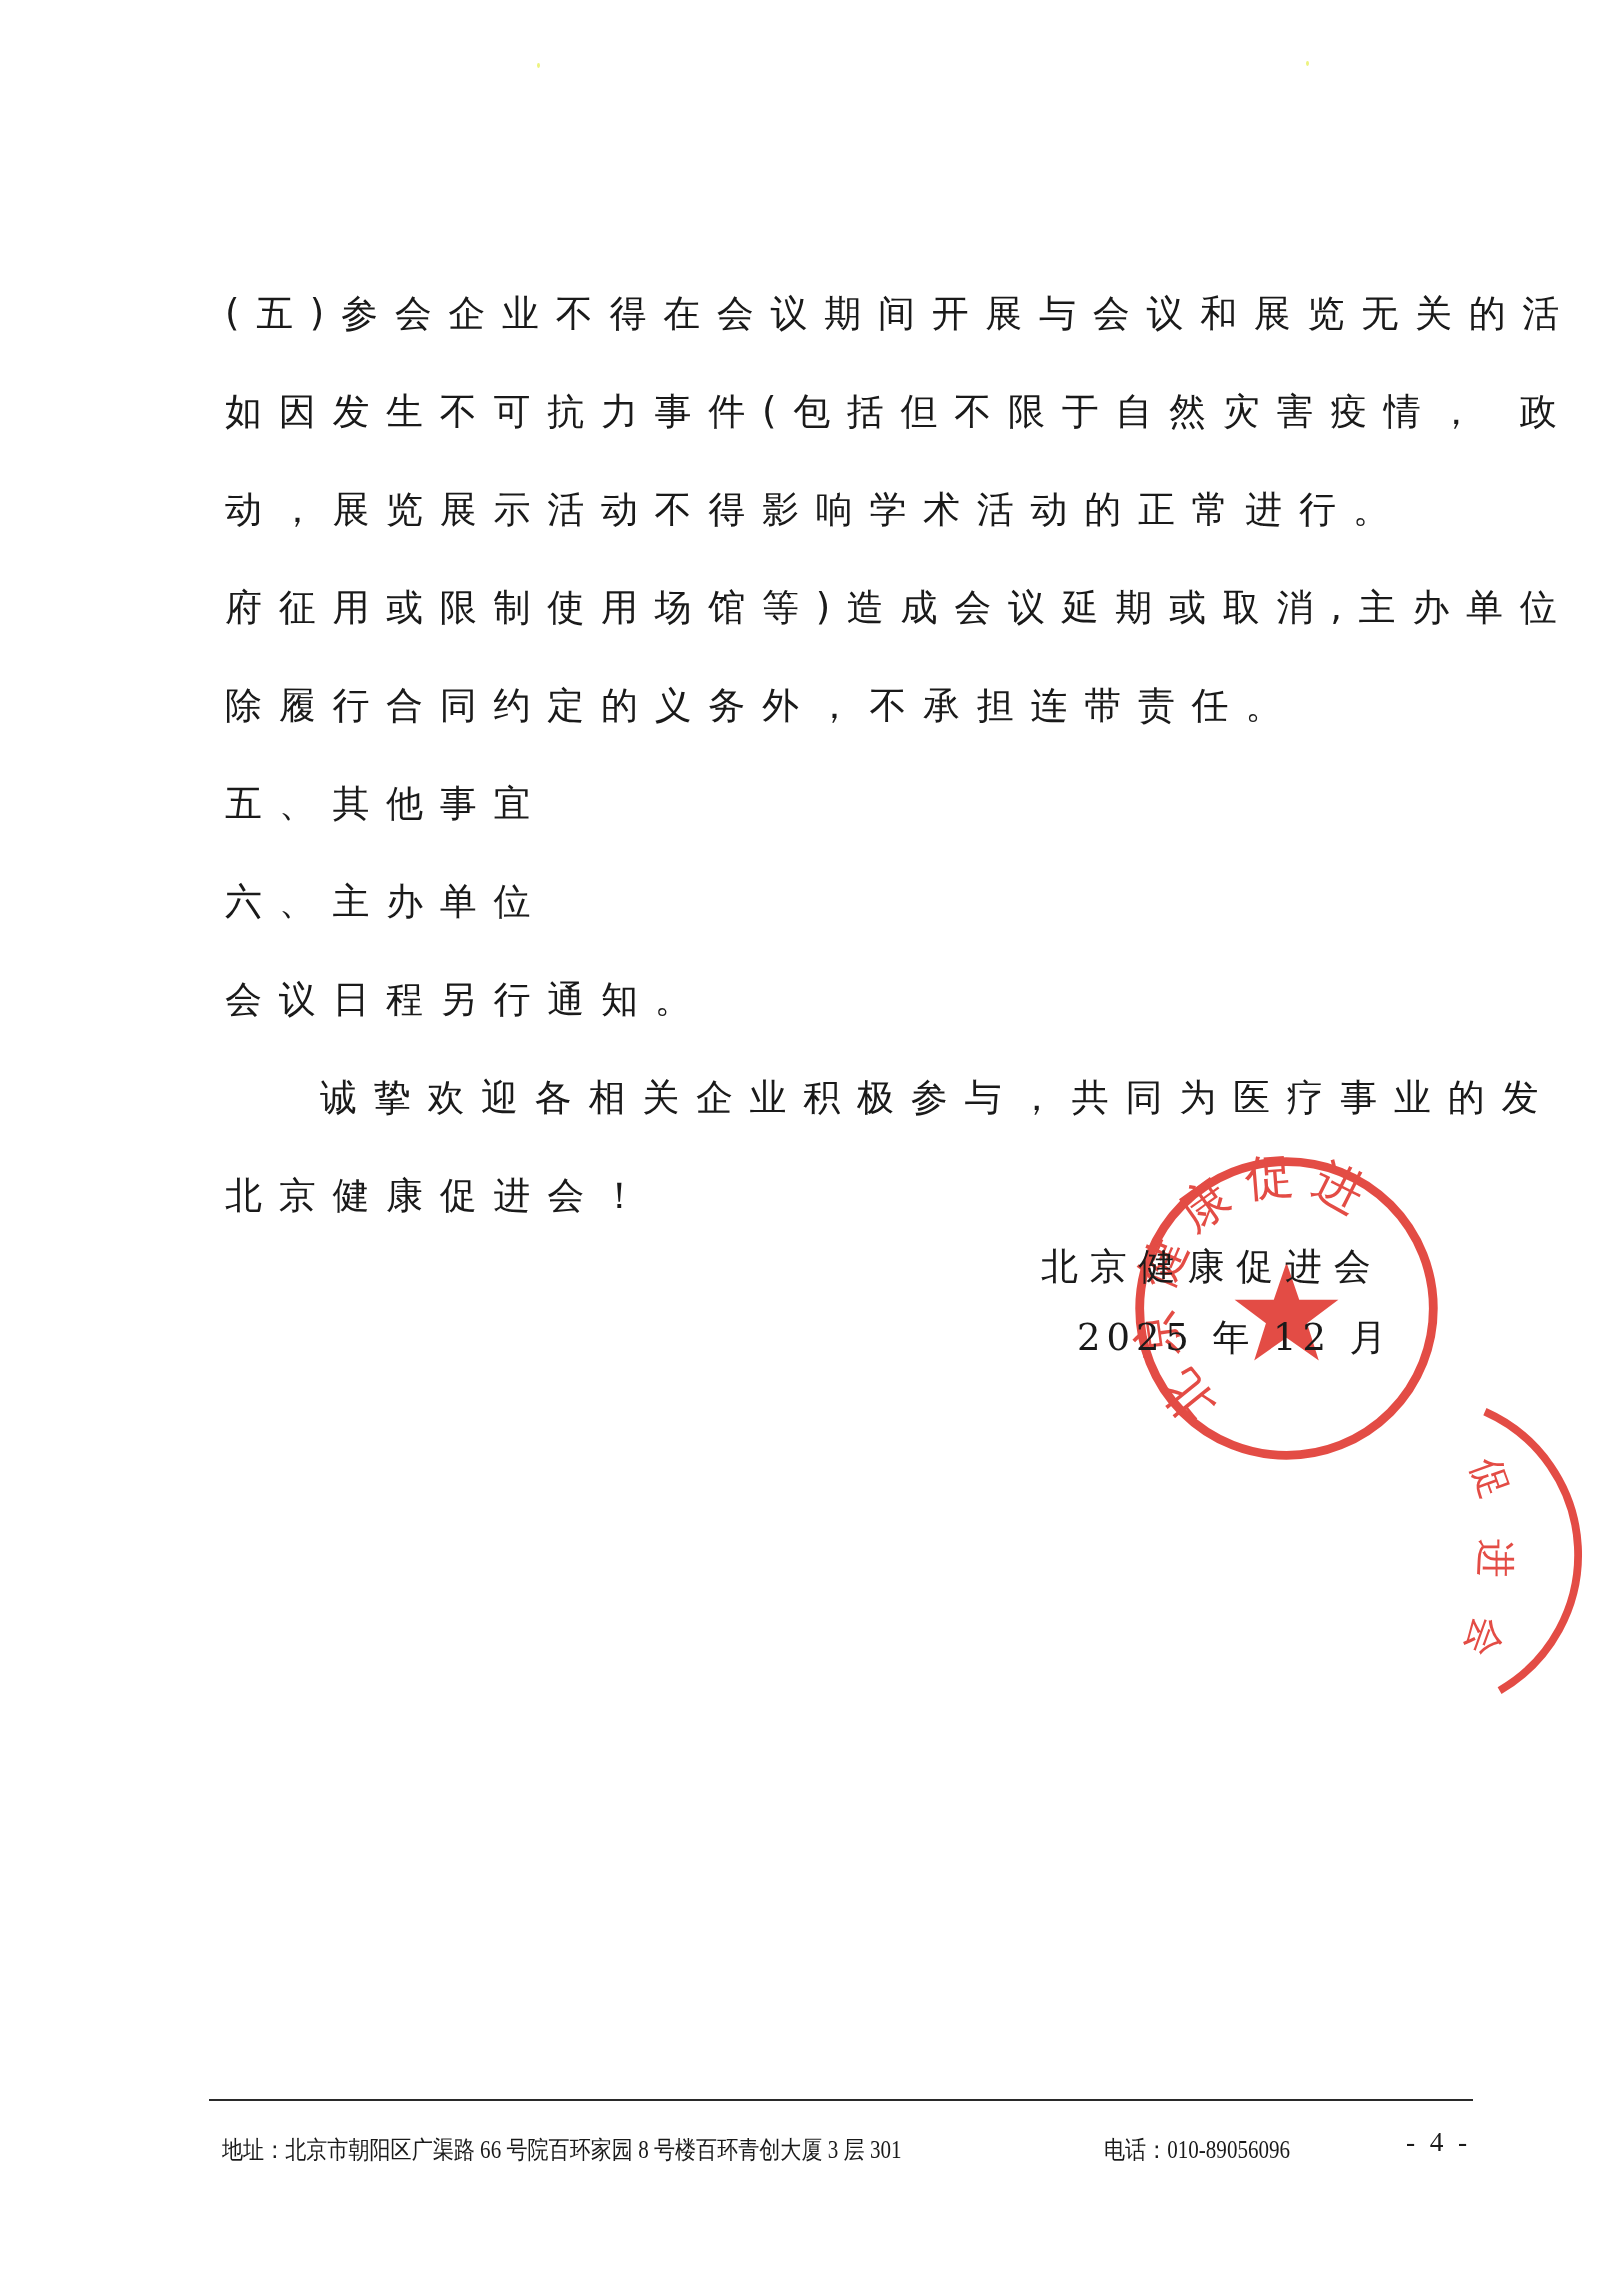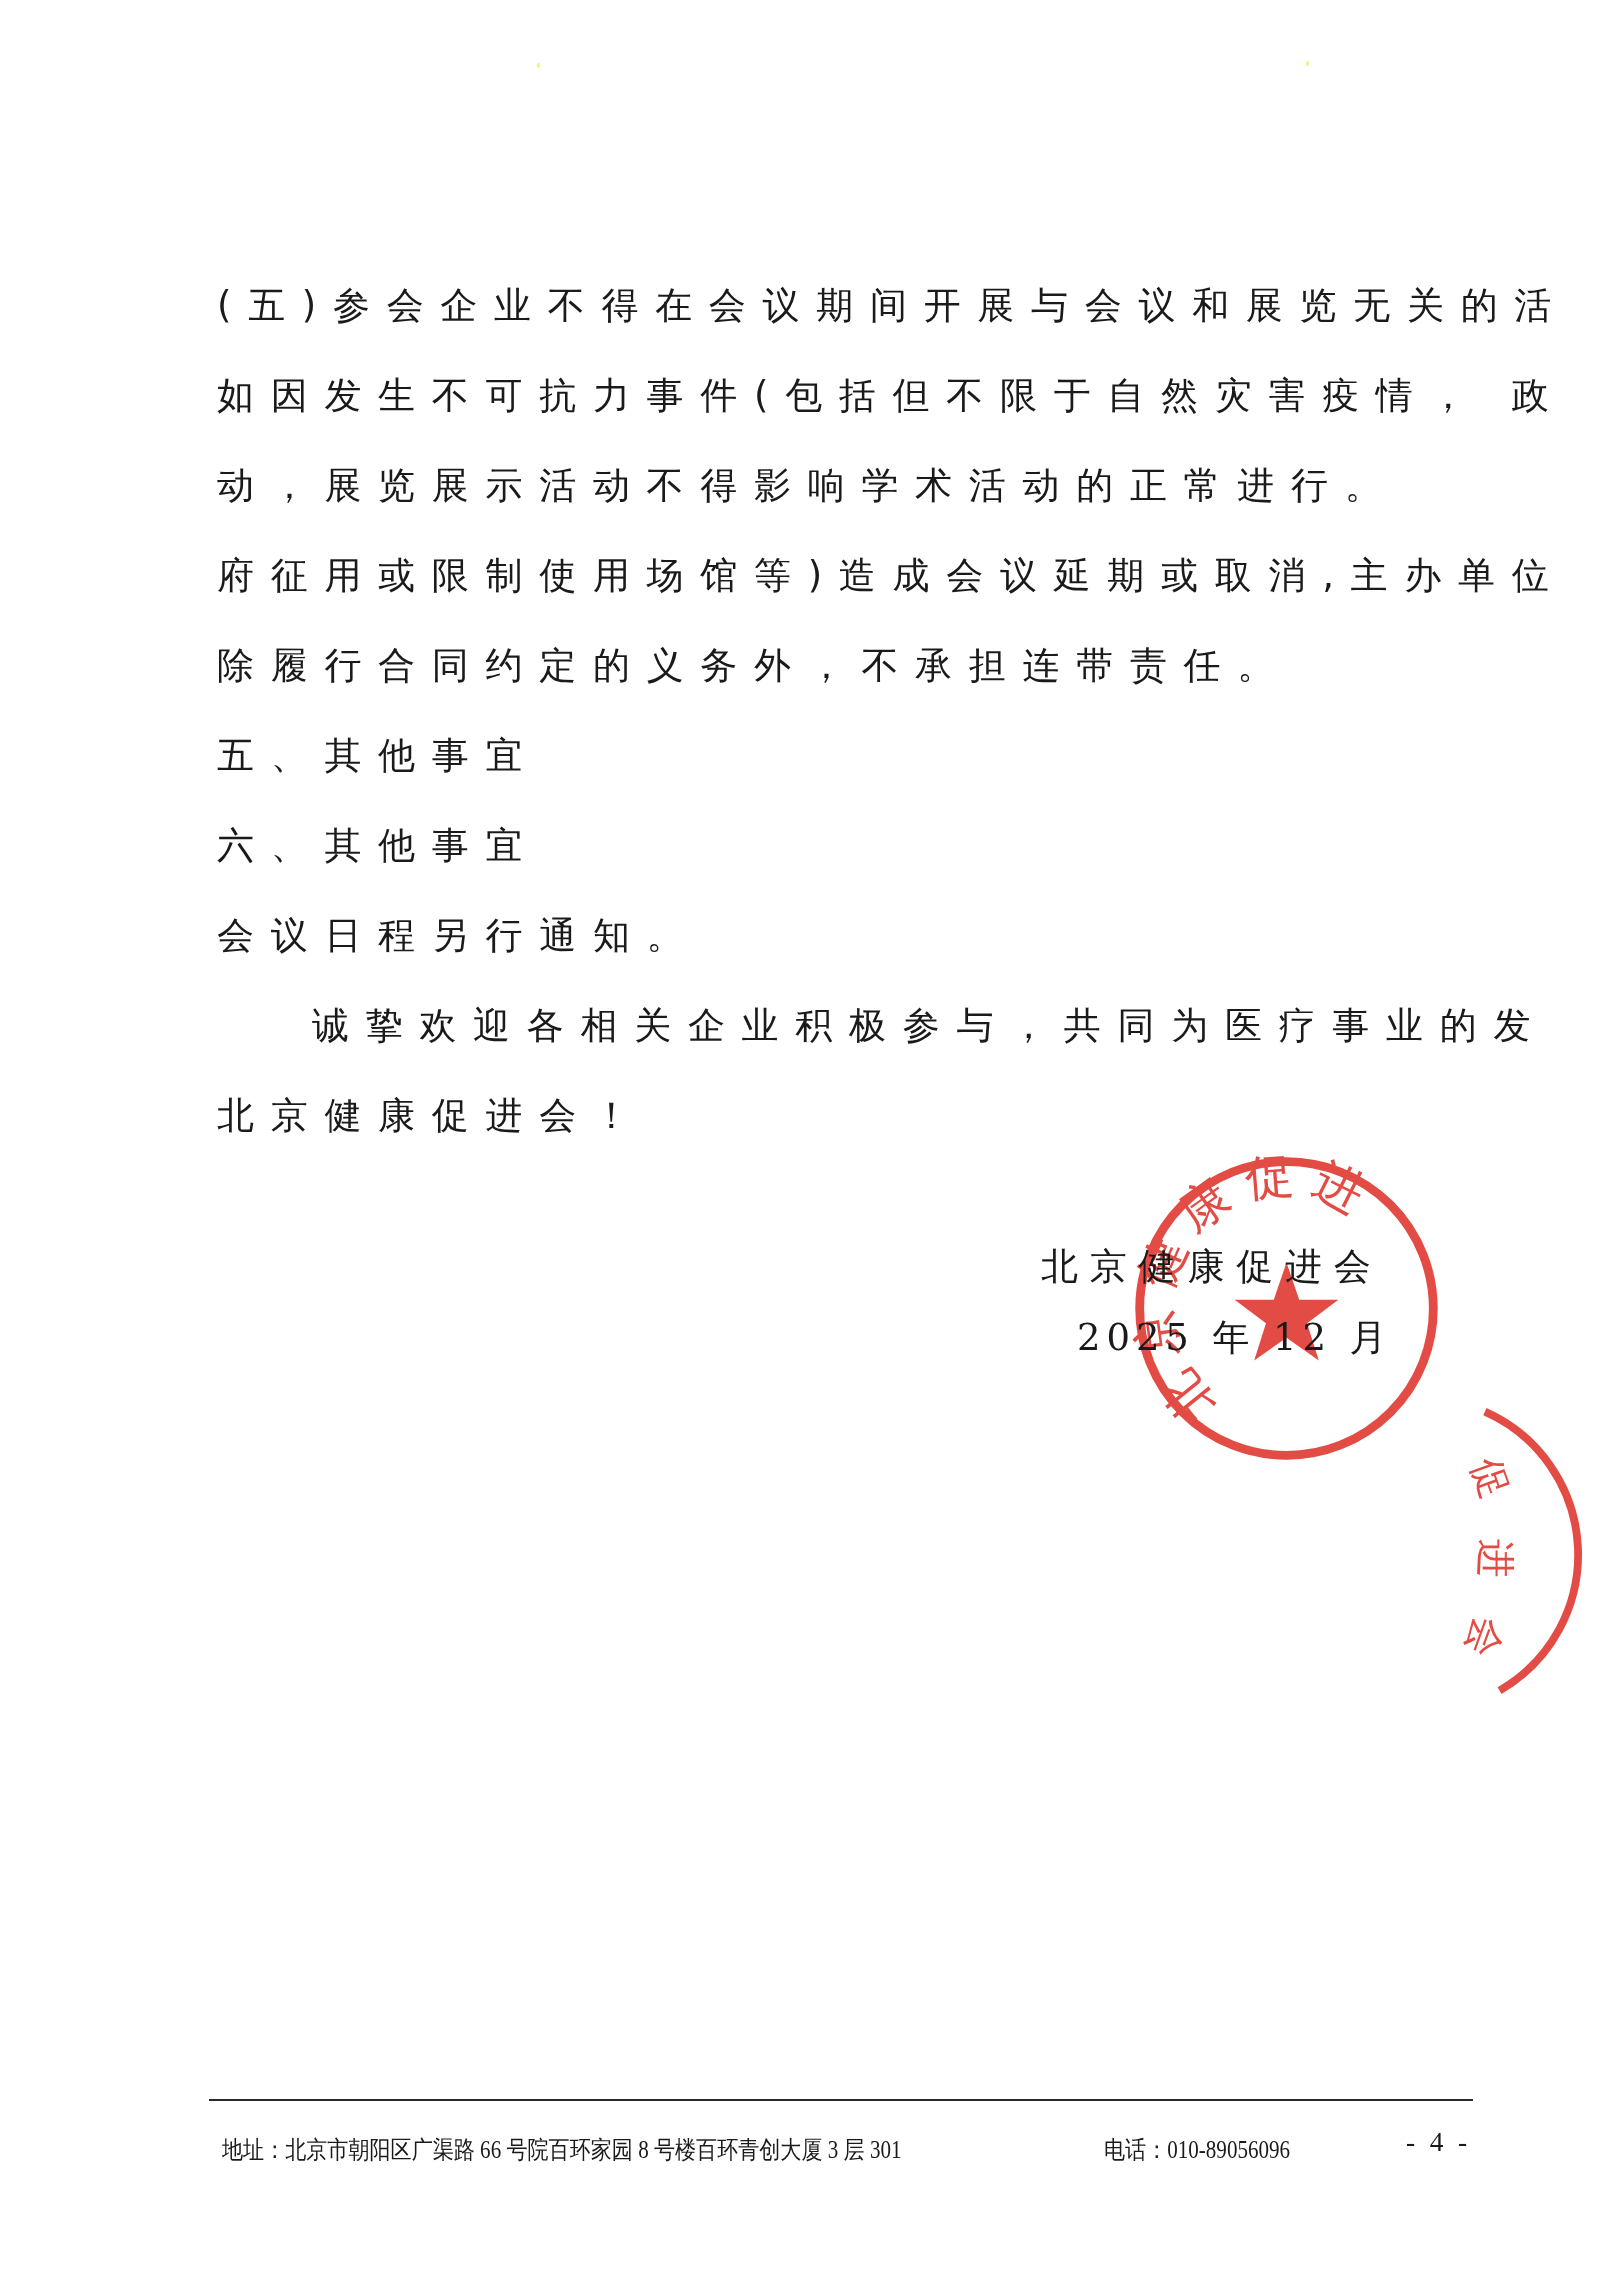--- a/index.html
+++ b/index.html
@@ -28,21 +28,21 @@
       left: 209px;
       top: 257px;
       width: 1235px;
     }
     .line {
       font-size: 37px;
       line-height: 82px;
       height: 82px;
       letter-spacing: 16.7px;
       white-space: nowrap;
-      margin: 8px;
+      margin: 16px;
     }
     .line.indent {
       text-indent: 95px;
     }
     .line .mono {
       font-family: "DejaVu Serif", "Liberation Serif", serif;
       letter-spacing: 3.9px;
     }
     .line.email {
       font-family: "DejaVu Sans Mono", "Liberation Mono", monospace;
@@ -133,21 +133,21 @@
 
 <div class="body-text">
   <p class="line">(五)参会企业不得在会议期间开展与会议和展览无关的活</p>
   <p class="line">如因发生不可抗力事件(包括但不限于自然灾害疫情， 政</p>
   <p class="line">动，展览展示活动不得影响学术活动的正常进行。</p>
   <p class="line">府征用或限制使用场馆等)造成会议延期或取消,主办单位</p>
   <p class="line">除履行合同约定的义务外，不承担连带责任。</p>
 
   <p class="line">五、其他事宜</p>
 
-  <p class="line">六、其他事宜</p>
+  <p class="line">六、主办单位</p>
   <p class="line">会议日程另行通知。</p>
 
   <p class="line indent">诚挚欢迎各相关企业积极参与，共同为医疗事业的发</p>
   <p class="line">北京健康促进会！</p>
 </div>
 
 <div class="seal seal-main">
   <svg width="323" height="323" viewBox="0 0 330 330">
     <defs>
       <path id="sealArc" d="M 165 165 m -118 0 a 118 118 0 1 1 236 0"></path>

